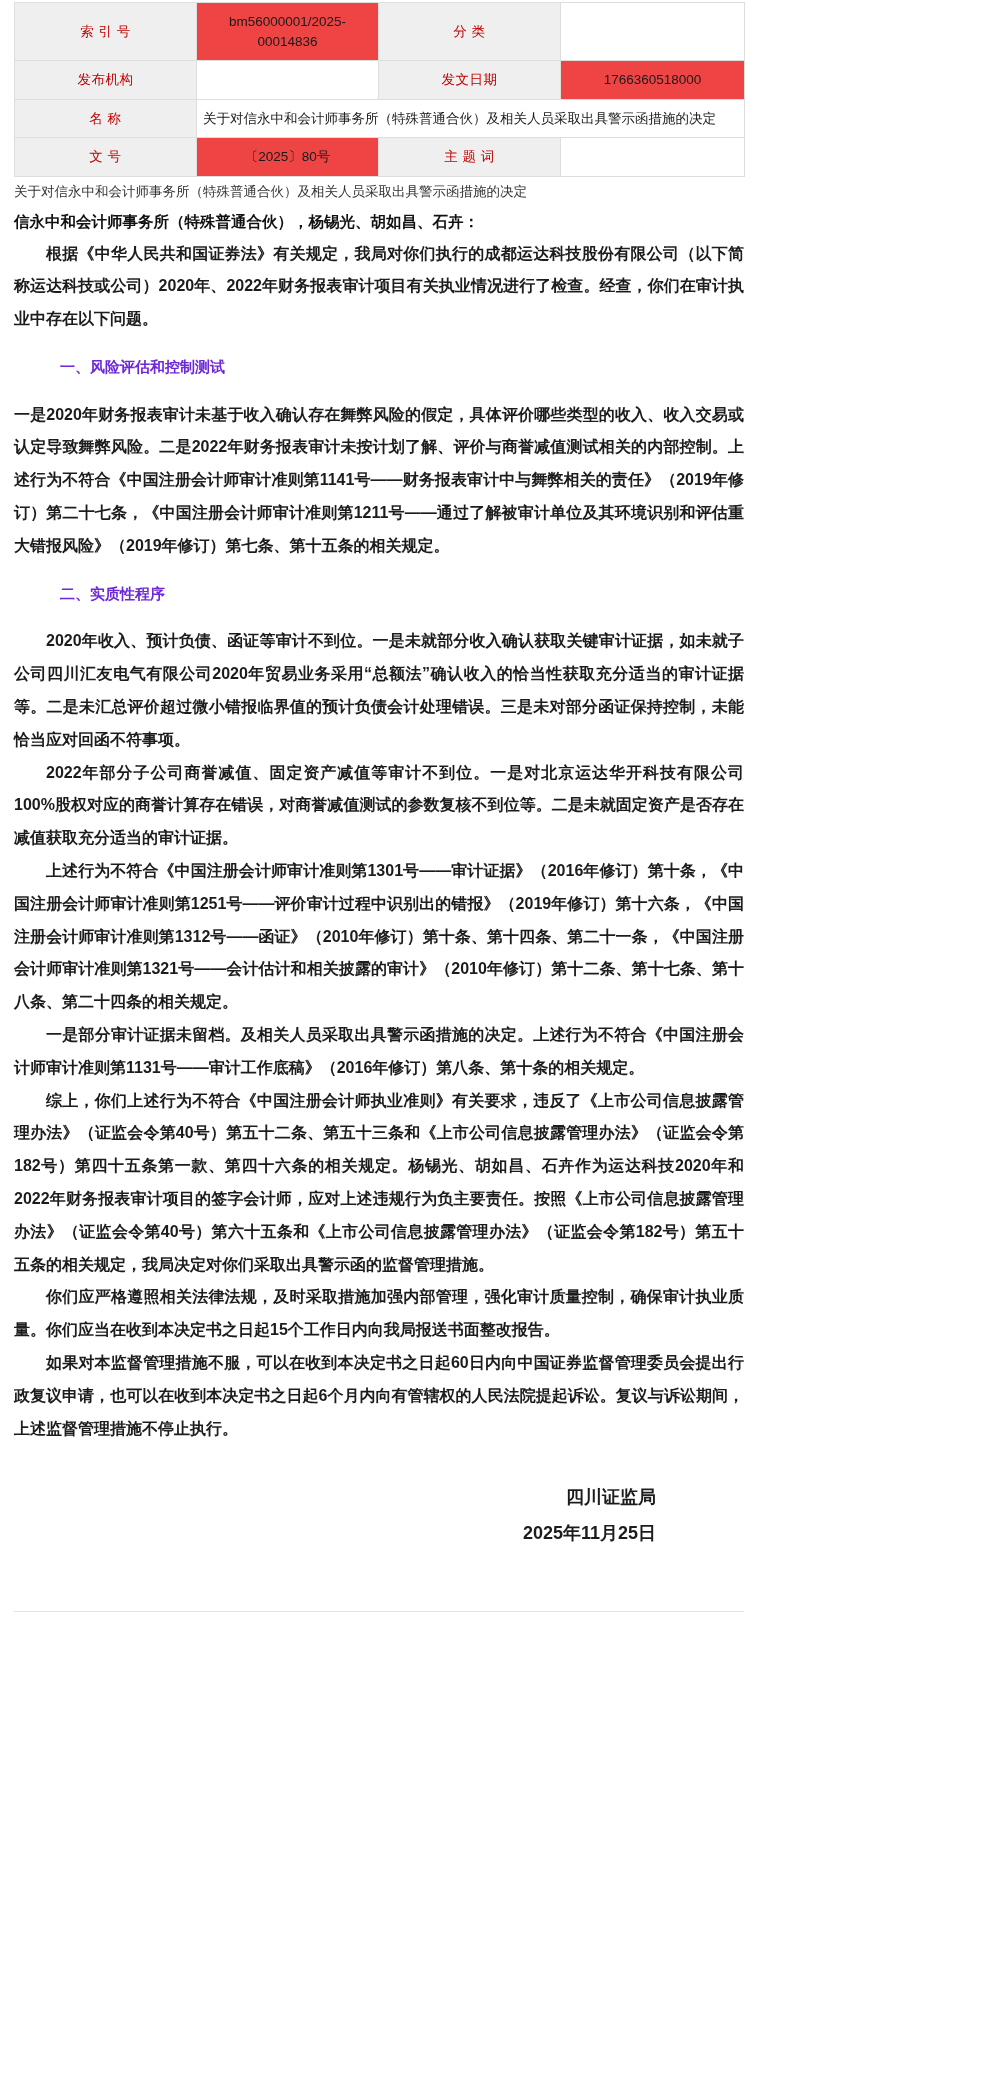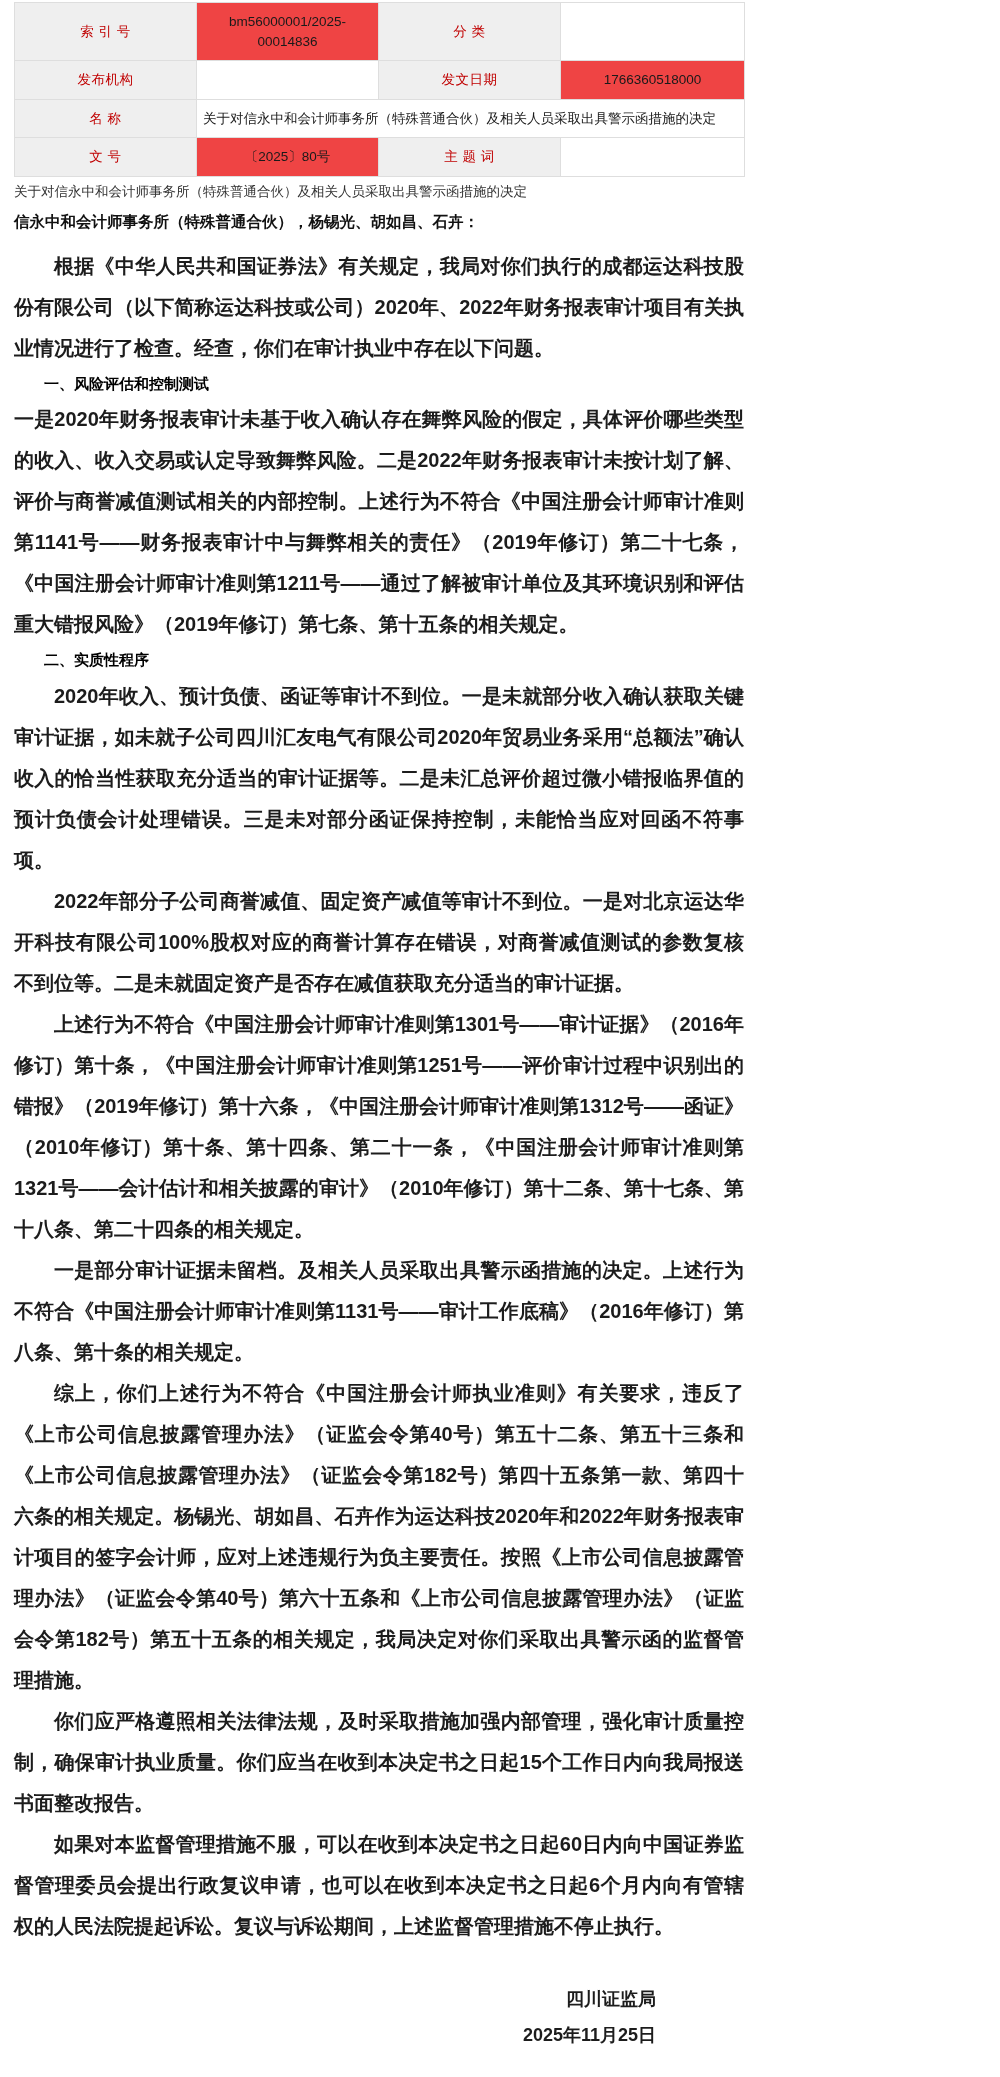--- a/index.html
+++ b/index.html
@@ -68,41 +68,41 @@
     font-size: 13.5px;
     color: #333333;
     line-height: 1.6;
     margin: 3px 0 6px 0;
     font-weight: 400;
   }
   .salutation {
     font-size: 15.5px;
     font-weight: 700;
     line-height: 1.75;
-    margin: 0 0 10px 0;
+    margin: 0 0 2px 0;
     color: #111111;
   }
   p.para {
-    font-size: 20px;
+    font-size: 16px;
     font-weight: 700;
     line-height: 2.05;
     margin: 0;
     text-align: justify;
     text-justify: inter-ideograph;
     color: #1c1c1c;
     width: 730px;
   }
   p.indent { text-indent: 2em; }
   p.heading {
     text-indent: 2em;
     font-size: 15px;
     font-weight: 700;
     line-height: 2.05;
-    margin: 0;
-    color: #000000;
+    margin: 16px;
+    color: #6d28d9;
   }
 
   .signature {
     width: 730px;
     margin-top: 34px;
     text-align: right;
     padding-right: 88px;
   }
   .signature div {
     font-size: 18px;

